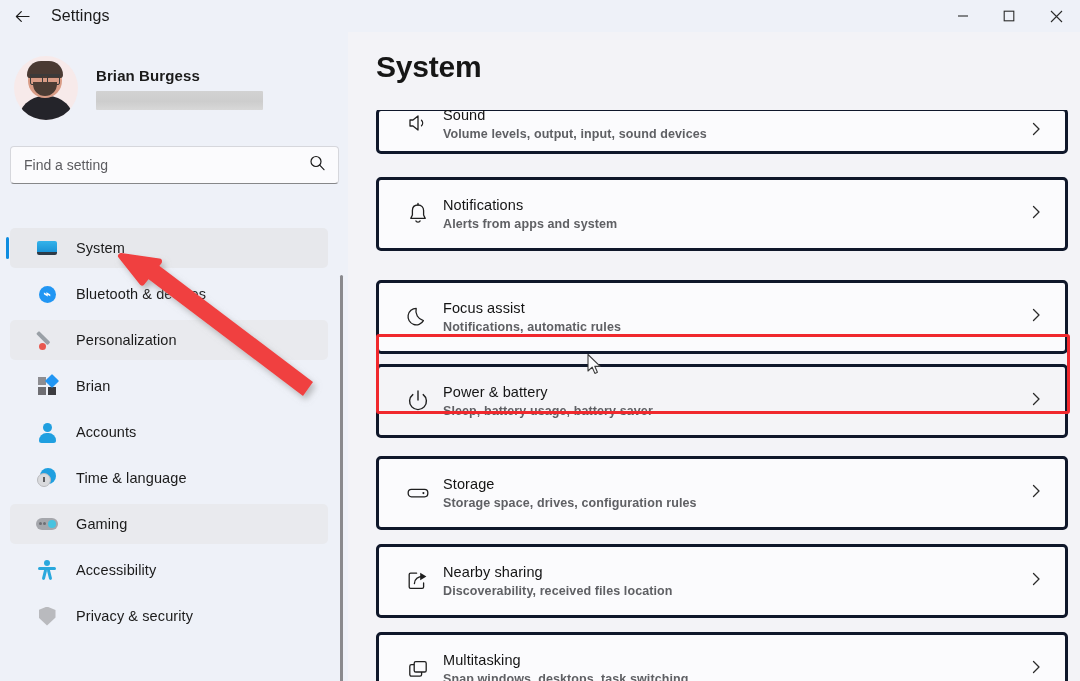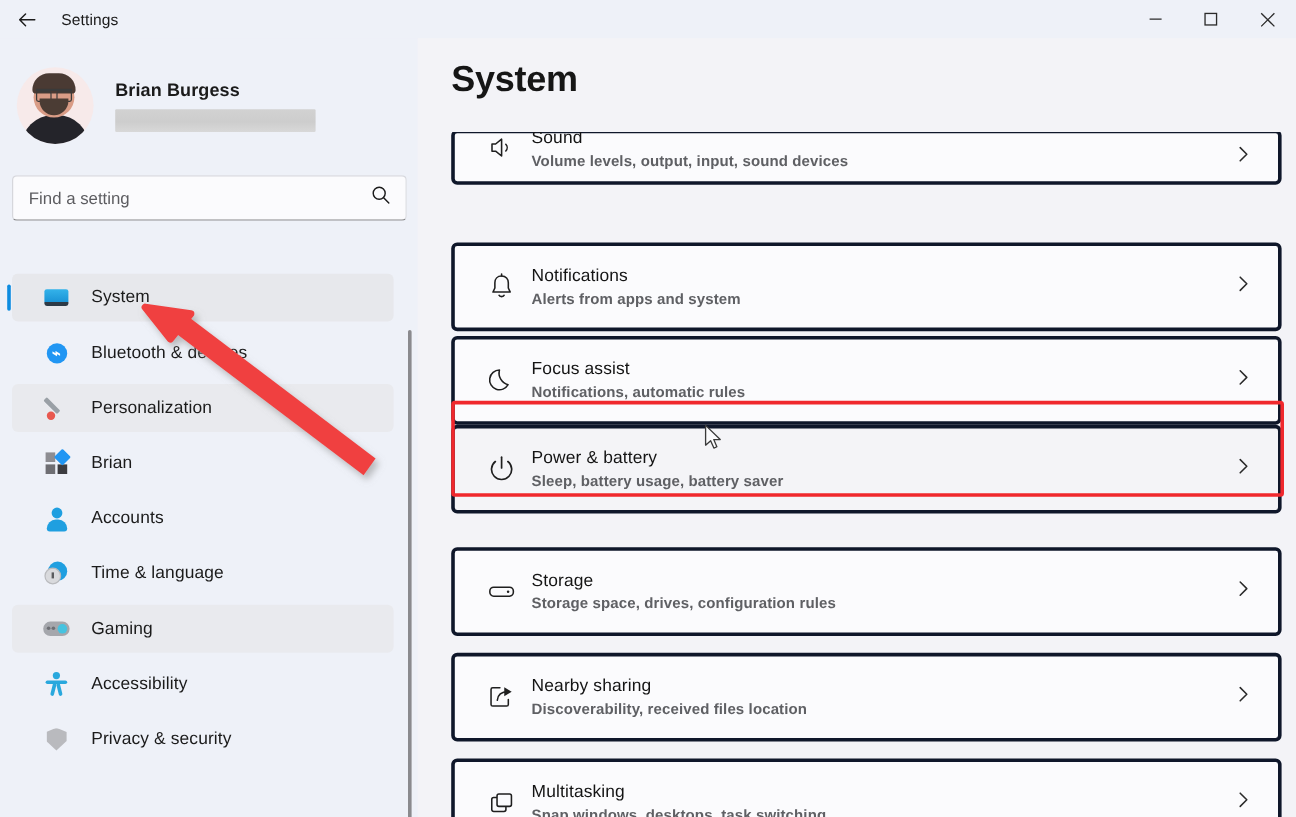--- a/index.html
+++ b/index.html
@@ -22,21 +22,21 @@
     background: #eef1f8;
     display: flex; align-items: center;
   }
   .back-btn {
     width: 44px; height: 32px;
     display: flex; align-items: center; justify-content: center;
     color: #1b1b1b;
   }
   .back-btn svg { display: block; }
   .app-title {
-    font-size: 13px; color: #1b1b1b;
+    font-size: 16px; color: #1b1b1b;
     margin-left: 7px; letter-spacing: .1px;
   }
   .win-controls {
     position: absolute; right: 0; top: 0;
     height: 32px; display: flex;
   }
   .win-btn {
     width: 46px; height: 32px;
     display: flex; align-items: center; justify-content: center;
     color: #2b2b2b;
@@ -539,21 +539,21 @@
           <div class="card-title">Sound</div>
           <div class="card-sub">Volume levels, output, input, sound devices</div>
         </div>
         <div class="card-chev">
           <svg width="14" height="14" viewBox="0 0 14 14">
               <path d="M4.5 1.5 L10 7 L4.5 12.5" stroke="#2a2a2a" stroke-width="1.3" fill="none" stroke-linecap="round" stroke-linejoin="round"></path>
             </svg>
         </div>
       </div>
 
-      <div class="card" style="top:92px;align-items:center;">
+      <div class="card" style="top:67px;align-items:center;">
         <div class="card-icon">
           <svg width="26" height="26" viewBox="0 0 26 26">
             <path d="M13 4 C9.4 4 7.4 6.4 7.4 9.6 L7.4 14 L5.8 17.4 L20.2 17.4 L18.6 14 L18.6 9.6 C18.6 6.4 16.6 4 13 4 Z" stroke="#1f1f1f" stroke-width="1.3" fill="none" stroke-linejoin="round"></path>
             <path d="M10.6 19.6 A2.6 2.6 0 0 0 15.4 19.6" stroke="#1f1f1f" stroke-width="1.3" fill="none"></path>
             <path d="M13 2.4 V4" stroke="#1f1f1f" stroke-width="1.3" stroke-linecap="round"></path>
           </svg>
         </div>
         <div class="card-text">
           <div class="card-title">Notifications</div>
           <div class="card-sub">Alerts from apps and system</div>
@@ -575,21 +575,21 @@
           <div class="card-title">Focus assist</div>
           <div class="card-sub">Notifications, automatic rules</div>
         </div>
         <div class="card-chev">
           <svg width="14" height="14" viewBox="0 0 14 14">
               <path d="M4.5 1.5 L10 7 L4.5 12.5" stroke="#2a2a2a" stroke-width="1.3" fill="none" stroke-linecap="round" stroke-linejoin="round"></path>
             </svg>
         </div>
       </div>
 
-      <div class="card hovered" style="top:244px;align-items:center;">
+      <div class="card hovered" style="top:254px;align-items:center;">
         <div class="card-icon">
           <svg width="26" height="26" viewBox="0 0 26 26">
             <path d="M18.2 6.6 A8.4 8.4 0 1 1 7.8 6.6" stroke="#1f1f1f" stroke-width="1.4" fill="none" stroke-linecap="round"></path>
             <path d="M13 3 V12" stroke="#1f1f1f" stroke-width="1.4" stroke-linecap="round"></path>
           </svg>
         </div>
         <div class="card-text">
           <div class="card-title">Power &amp; battery</div>
           <div class="card-sub">Sleep, battery usage, battery saver</div>
         </div>

